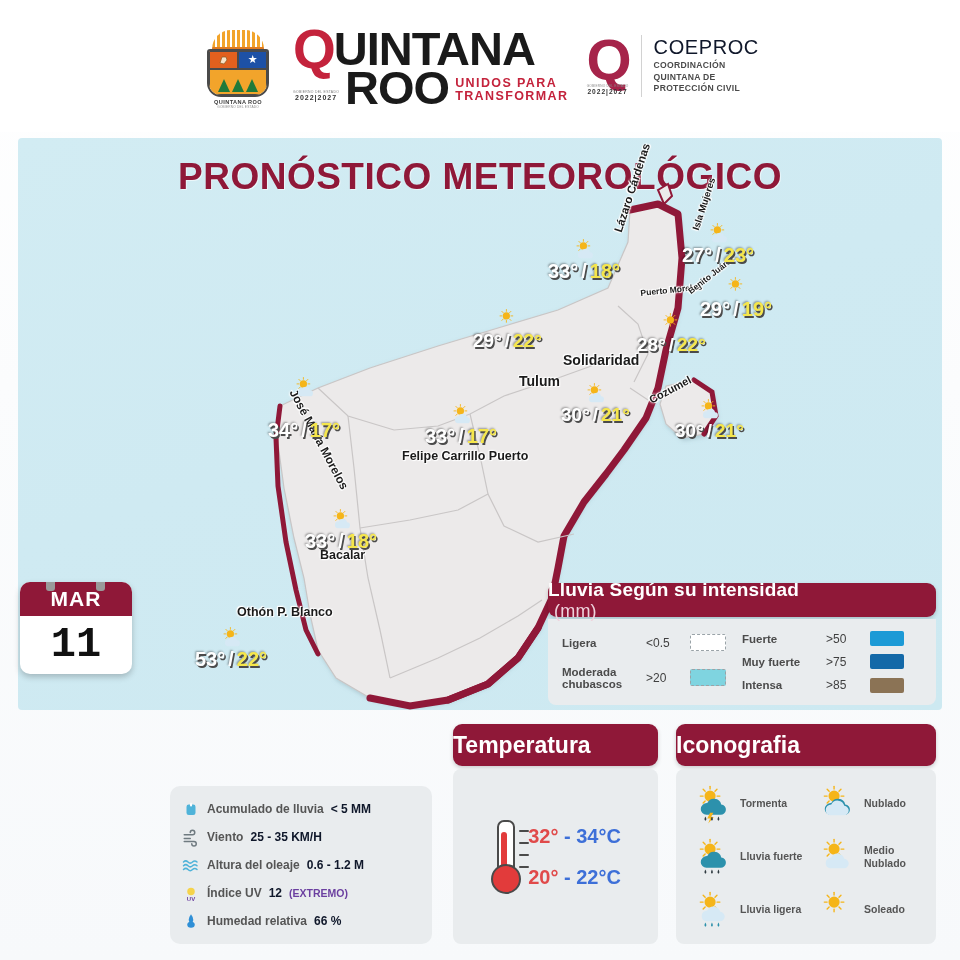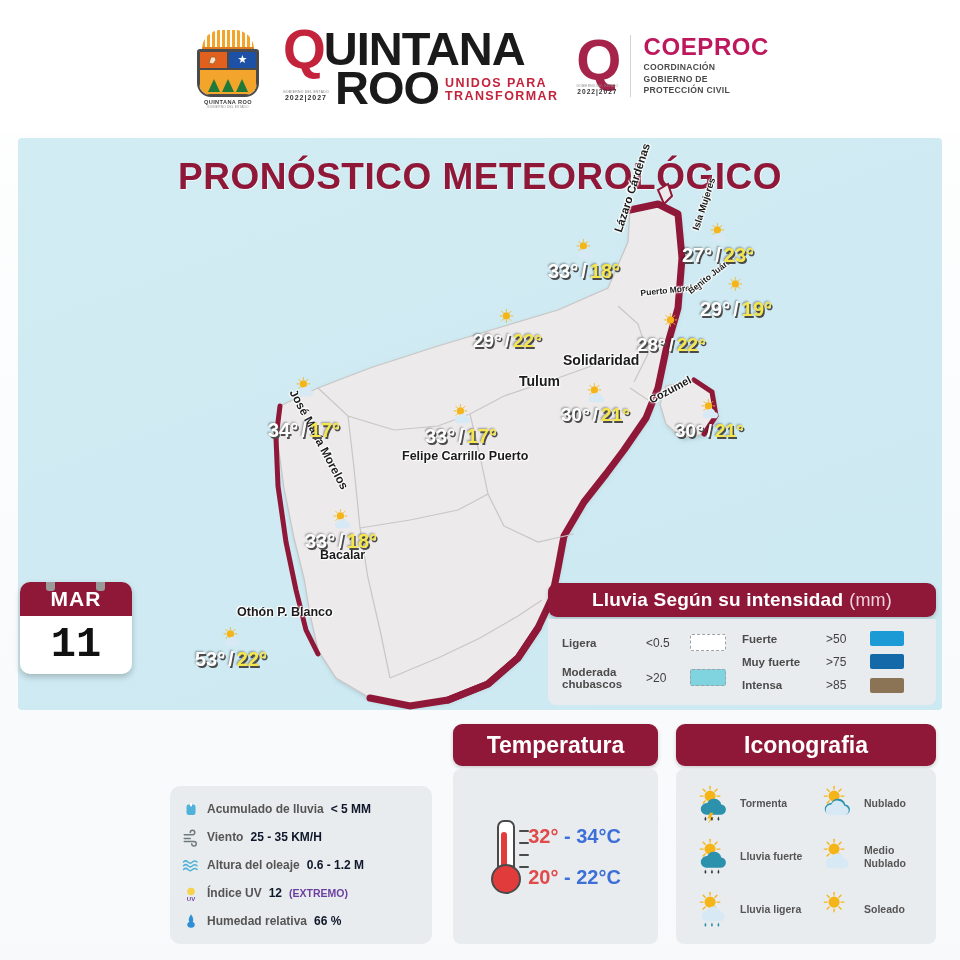--- a/index.html
+++ b/index.html
@@ -36,21 +36,21 @@
   .qr-years small{display:block;font-size:3.4px;letter-spacing:.3px;color:#777;font-weight:normal;}
   .qr-roo{font-size:47px;font-weight:bold;color:#1a1a1a;line-height:.8;letter-spacing:-1px;}
   .qr-slogan{font-size:12.5px;font-weight:bold;color:#C4233C;line-height:1.05;letter-spacing:1.4px;padding-bottom:3px;}
 
   .coeproc{display:flex;align-items:center;gap:12px;}
   .coeproc-mark{display:flex;flex-direction:column;align-items:center;}
   .big-q{font-size:58px;font-weight:bold;color:#A6244A;line-height:.8;letter-spacing:-3px;}
   .coeproc-years{font-size:6.6px;font-weight:bold;color:#333;letter-spacing:1px;text-align:center;}
   .coeproc-years small{display:block;font-size:3.2px;color:#888;font-weight:normal;letter-spacing:.2px;}
   .divider-v{width:1px;height:62px;background:#d2d2d2;}
-  .coeproc-text .cp-title{font-size:24px;font-weight:bold;color:#be185d;letter-spacing:.6px;line-height:1;}
+  .coeproc-text .cp-title{font-size:20px;font-weight:normal;color:#0f172a;letter-spacing:.6px;line-height:1;}
   .coeproc-text .cp-sub{font-size:8.6px;font-weight:bold;color:#4a4a4a;letter-spacing:.3px;line-height:1.35;margin-top:3px;}
 
   
   .card{position:absolute;left:18px;top:138px;width:924px;height:572px;
     background:linear-gradient(160deg,#d2ecf3 0%,#cfeaf2 45%,#cde9f1 100%);
     border-radius:4px;overflow:hidden;}
   .title{position:absolute;left:0;top:18px;width:100%;text-align:center;
     font-size:37px;font-weight:bold;color:#8F1838;letter-spacing:.5px;
     text-shadow:1px 1px 0 rgba(255,255,255,.55);}
 
@@ -74,21 +74,21 @@
   .cal{position:absolute;left:20px;top:582px;width:112px;height:92px;
     background:#ffffff;border-radius:10px;box-shadow:0 3px 6px rgba(0,0,0,.22);overflow:hidden;}
   .cal-top{height:34px;background:#8F1838;display:flex;align-items:center;justify-content:center;
     color:#fff;font-weight:bold;font-size:21px;letter-spacing:1px;}
   .cal-day{height:58px;display:flex;align-items:center;justify-content:center;
     font-weight:bold;font-size:42px;color:#111;font-family:Liberation Mono, monospace;}
   .cal-ring{position:absolute;top:-5px;width:9px;height:14px;background:#9a9a9a;border-radius:3px;}
 
   
   .panel-head{background:#8F1838;border-radius:9px;color:#fff;font-weight:bold;
-    display:flex;align-items:center;justify-content:center;box-shadow:0 2px 4px rgba(0,0,0,.18);}
+    display:flex;justify-content:center;box-shadow:0 2px 4px rgba(0,0,0,.18);flex-direction:column;}
   .panel-body{background:#e9ecee;border-radius:0 0 8px 8px;}
 
   
   .rain{position:absolute;left:548px;top:583px;width:388px;}
   .rain .panel-head{height:34px;font-size:19px;letter-spacing:.2px;}
   .rain .panel-head .mm{font-weight:normal;font-size:18px;color:#efd3dd;margin-left:6px;}
   .rain .panel-body{margin-top:2px;height:86px;display:flex;padding:8px 14px;box-sizing:border-box;justify-content:flex-end;}
   .rain-col{flex:1;display:flex;flex-direction:column;justify-content:space-around;}
   .rain-row{display:flex;align-items:center;font-size:11.5px;font-weight:bold;color:#4b4b4b;}
   .rain-row .rl{width:84px;line-height:1.05;}
@@ -177,21 +177,21 @@
         <div class="coeproc-years">
           <small>GOBIERNO DEL ESTADO</small>
           <span>2022|2027</span>
         </div>
       </div>
       <div class="divider-v"></div>
       <div class="coeproc-text">
         <div class="cp-title">COEPROC</div>
         <div class="cp-sub">
           <div>COORDINACIÓN</div>
-          <div>GOBIERNO DE</div>
+          <div>QUINTANA DE</div>
           <div>PROTECCIÓN CIVIL</div>
         </div>
       </div>
     </div>
   </div>
 
   <div class="card">
     <div class="title">PRONÓSTICO METEOROLÓGICO</div>
 
     <svg width="924" height="572" viewBox="0 0 924 572" style="position:absolute;left:0;top:0;">

